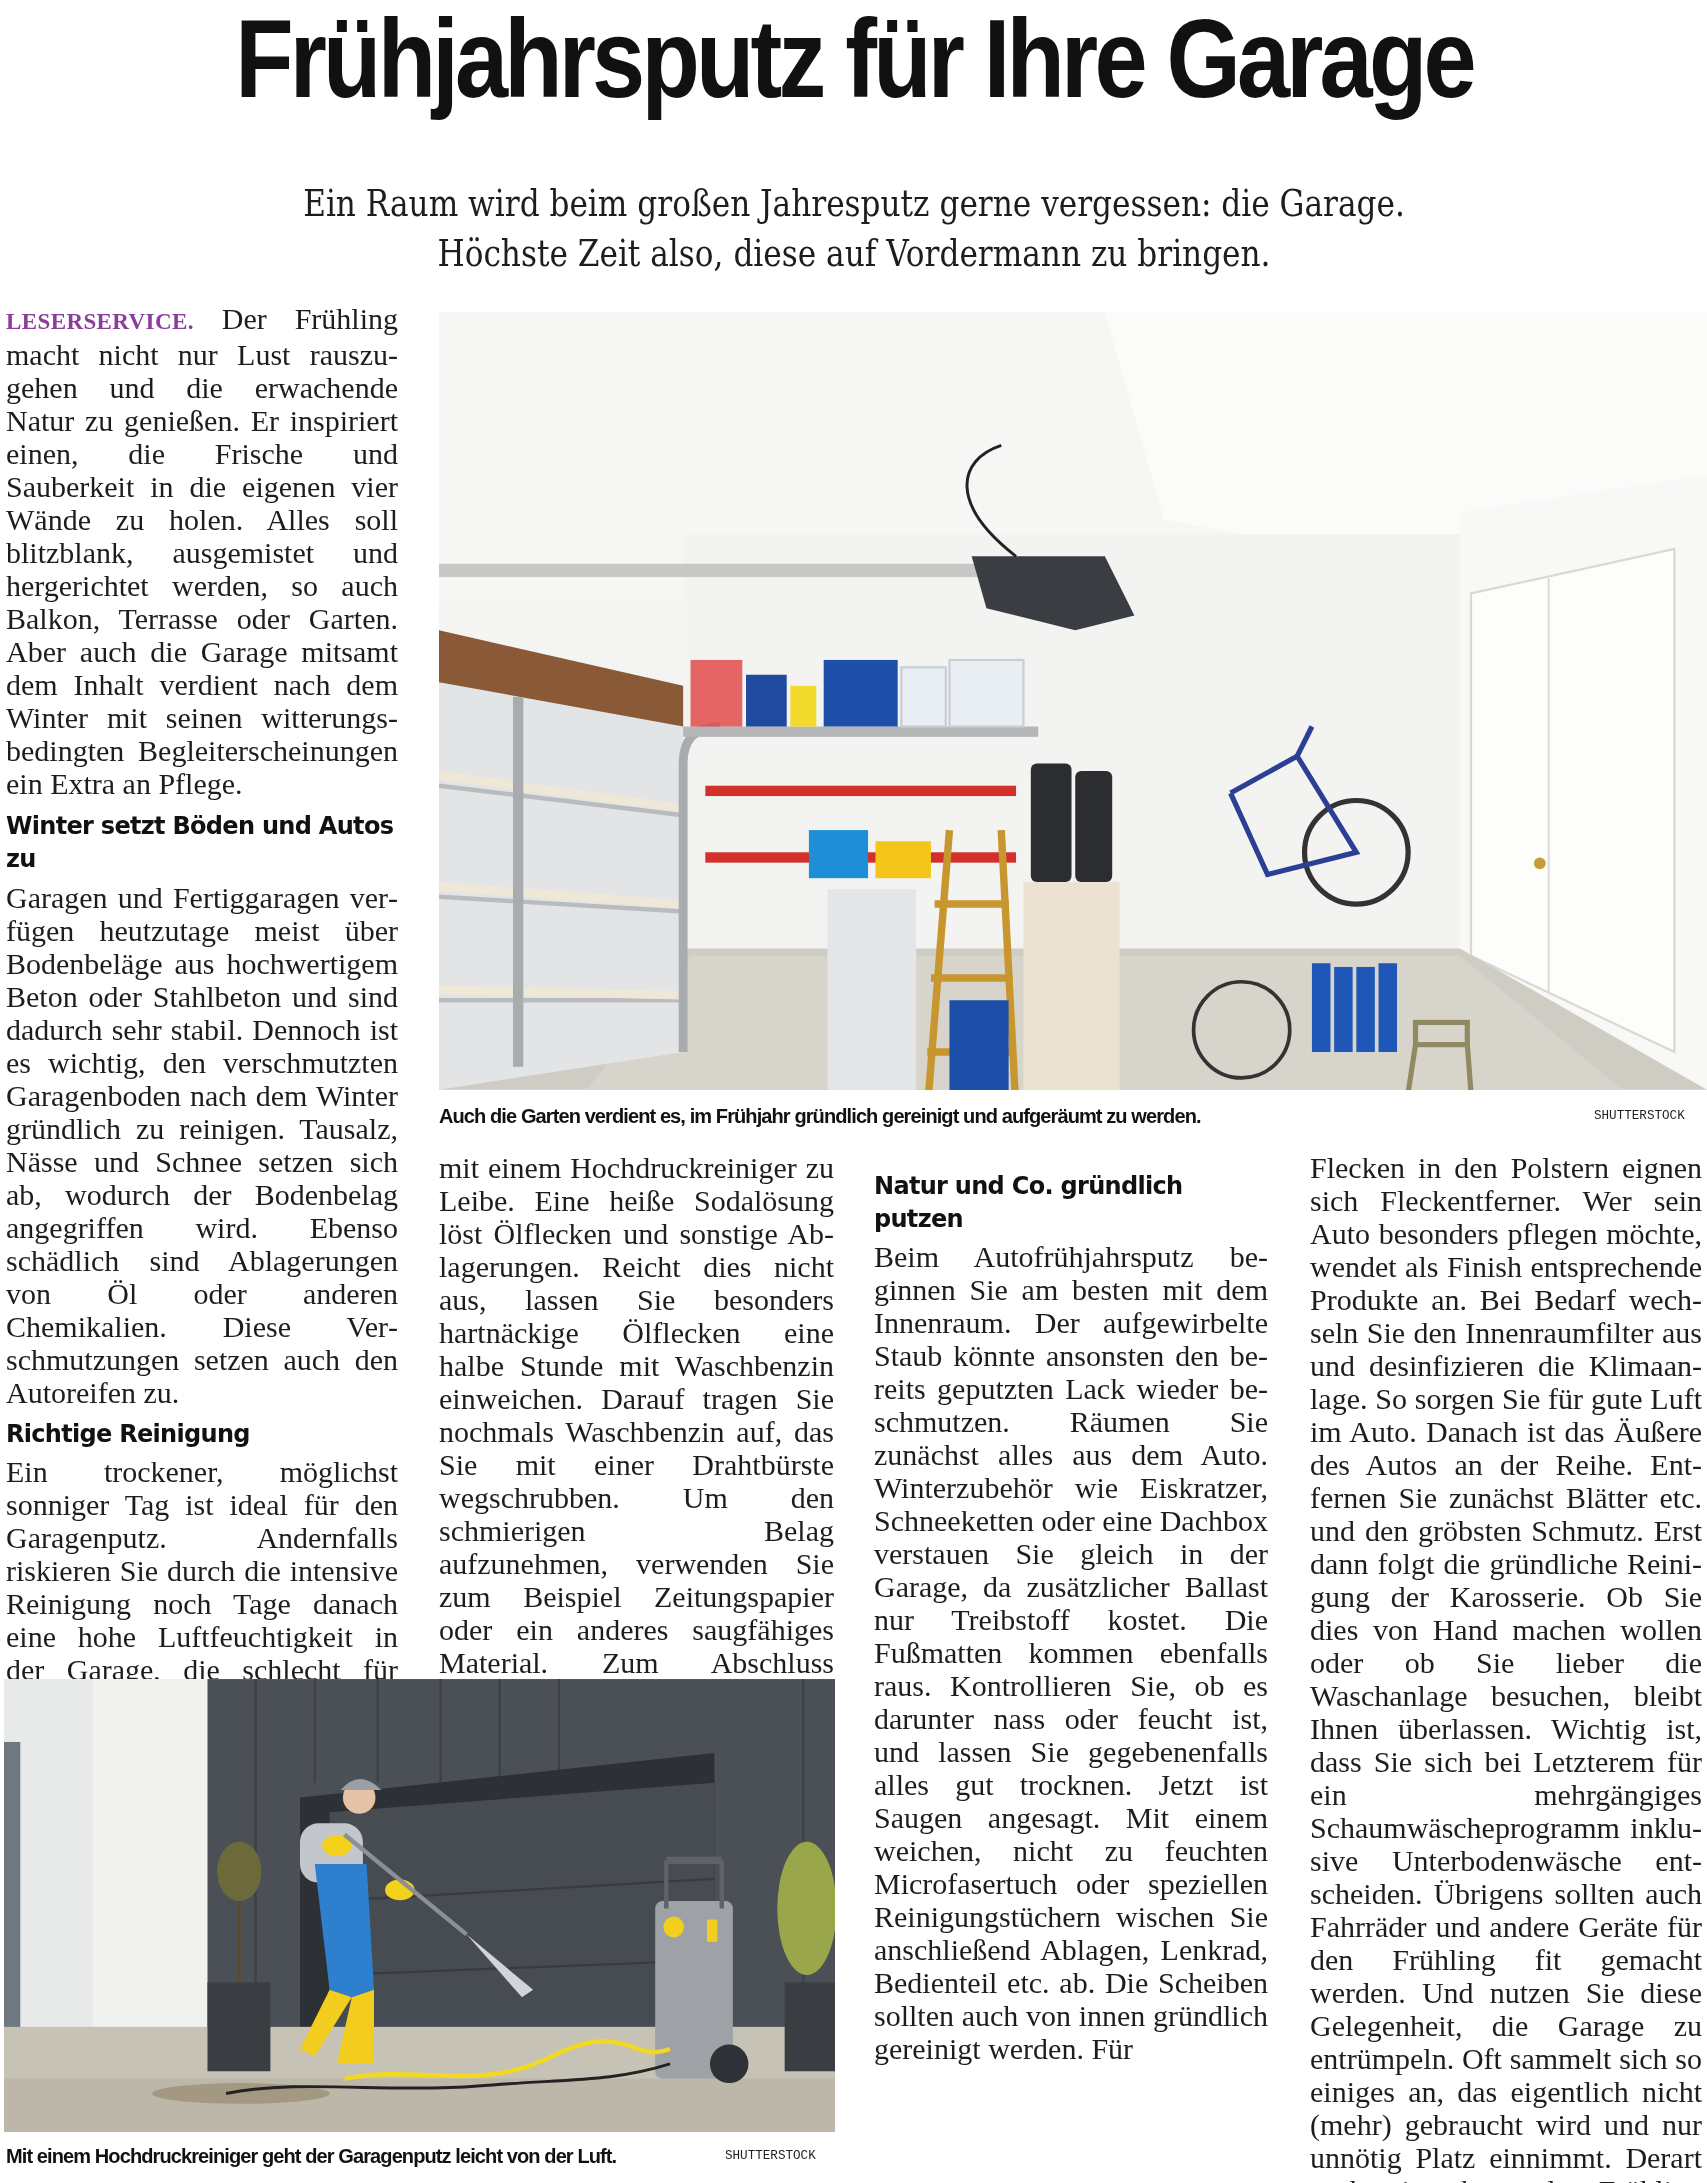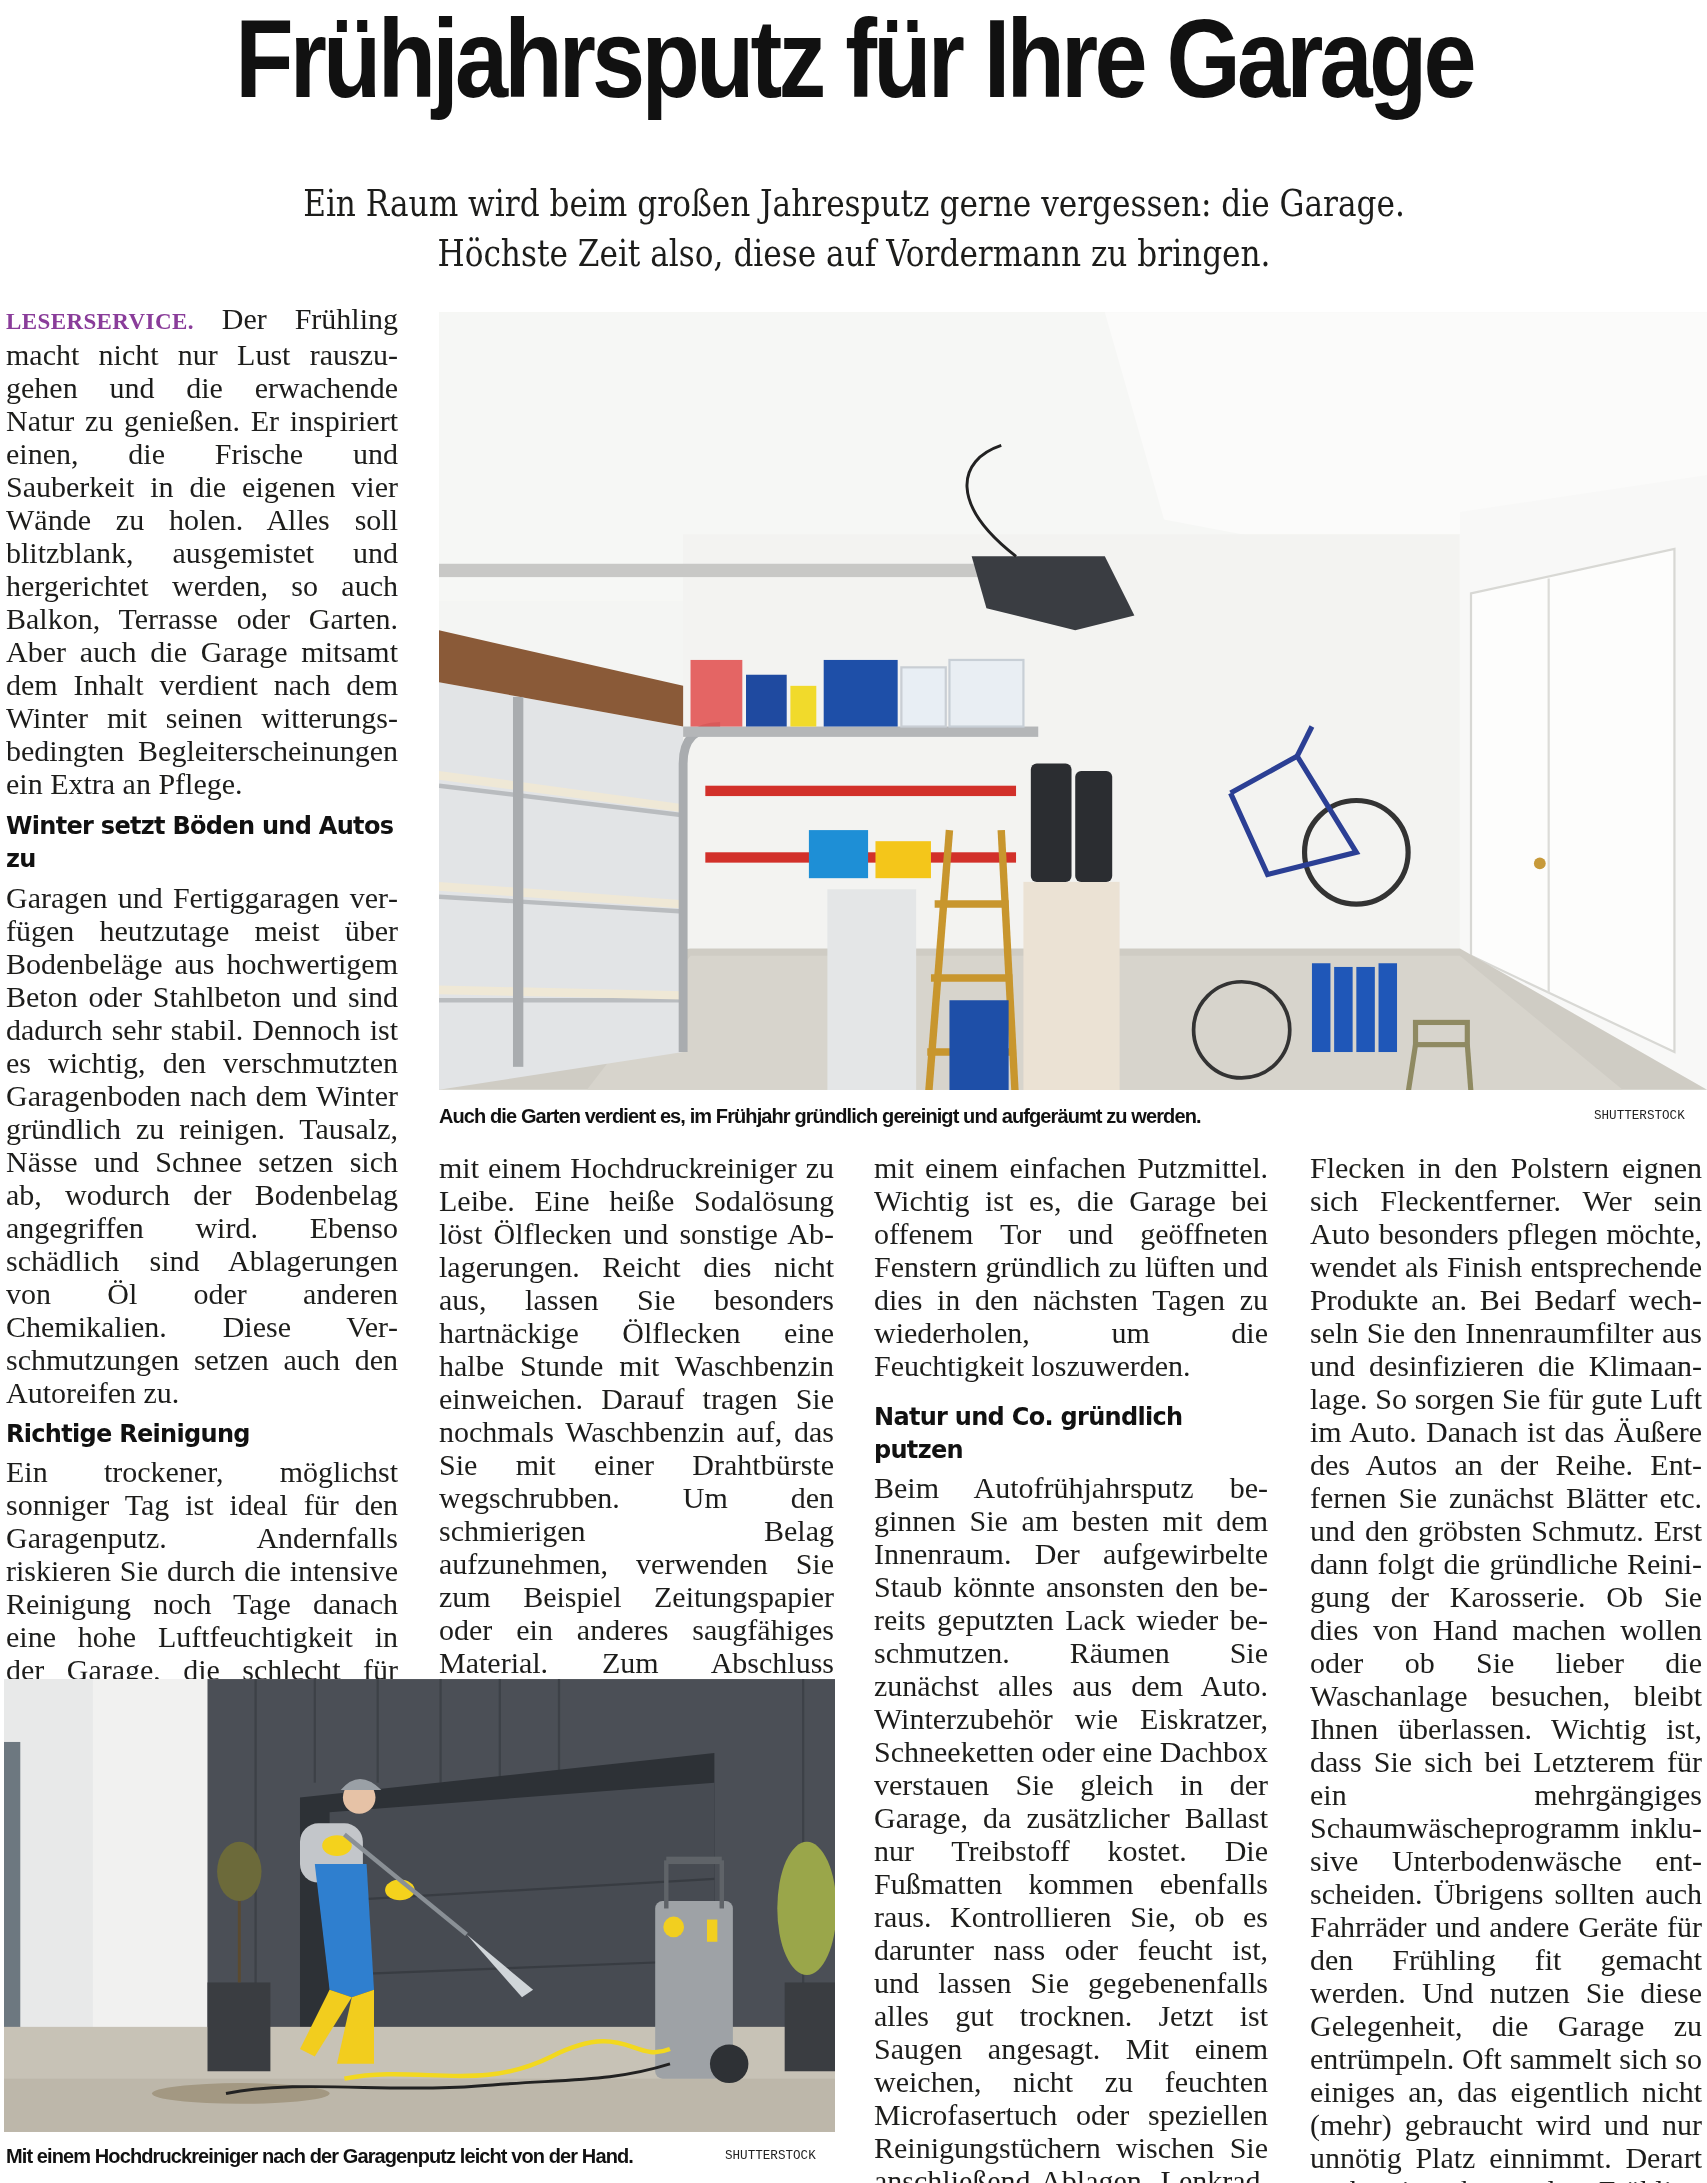--- a/index.html
+++ b/index.html
@@ -157,21 +157,20 @@
   </svg>
 </div>
 <div class="caption" style="left:439px; top:1104px; width:1036px;">Auch die Garten verdient es, im Frühjahr gründlich gereinigt und aufgeräumt zu werden.</div>
 <div class="credit" style="left:1594px; top:1109px;">SHUTTERSTOCK</div>
 
 <div class="col" style="left:439px; top:1151px; width:395px;">
   <p>mit einem Hochdruckreiniger zu Leibe. Eine heiße Sodalösung löst Ölflecken und sonstige Ab­lagerungen. Reicht dies nicht aus, lassen Sie besonders hartnäckige Ölflecken eine halbe Stunde mit Waschbenzin einweichen. Darauf tragen Sie nochmals Waschbenzin auf, das Sie mit einer Drahtbürste wegschrubben. Um den schmieri­gen Belag aufzunehmen, verwen­den Sie zum Beispiel Zeitungspa­pier oder ein anderes saugfähiges Material. Zum Abschluss reinigen Sie den Boden ein weiteres Mal</p>
 </div>
 
 <div class="col" style="left:874px; top:1151px; width:394px;">
-  <p>mit einem einfachen Putzmittel. Wichtig ist es, die Garage bei offe­nem Tor und geöffneten Fenstern gründlich zu lüften und dies in den nächsten Tagen zu wiederholen, um die Feuchtigkeit loszuwerden.</p>
   <div class="subhead" style="margin-top:19px">Natur und Co. gründlich putzen</div>
   <p>Beim Autofrühjahrsputz be­ginnen Sie am besten mit dem Innenraum. Der aufgewirbelte Staub könnte ansonsten den be­reits geputzten Lack wieder be­schmutzen. Räumen Sie zunächst alles aus dem Auto. Winterzube­hör wie Eiskratzer, Schneeketten oder eine Dachbox verstauen Sie gleich in der Garage, da zusätzli­cher Ballast nur Treibstoff kostet. Die Fußmatten kommen eben­falls raus. Kontrollieren Sie, ob es darunter nass oder feucht ist, und lassen Sie gegebenenfalls alles gut trocknen. Jetzt ist Saugen an­gesagt. Mit einem weichen, nicht zu feuchten Microfasertuch oder speziellen Reinigungstüchern wi­schen Sie anschließend Ablagen, Lenkrad, Bedienteil etc. ab. Die Scheiben sollten auch von innen gründlich gereinigt werden. Für</p>
 </div>
 
 <div class="col" style="left:1310px; top:1151px; width:392px;">
   <p>Flecken in den Polstern eignen sich Fleckentferner. Wer sein Auto besonders pflegen möchte, wendet als Finish entsprechende Produkte an. Bei Bedarf wech­seln Sie den Innenraumfilter aus und desinfizieren die Klimaan­lage. So sorgen Sie für gute Luft im Auto. Danach ist das Äußere des Autos an der Reihe. Ent­fernen Sie zunächst Blätter etc. und den gröbsten Schmutz. Erst dann folgt die gründliche Reini­gung der Karosserie. Ob Sie dies von Hand machen wollen oder ob Sie lieber die Waschanlage besuchen, bleibt Ihnen überlas­sen. Wichtig ist, dass Sie sich bei Letzterem für ein mehrgängiges Schaumwäscheprogramm inklu­sive Unterbodenwäsche ent­scheiden. Übrigens sollten auch Fahrräder und andere Geräte für den Frühling fit gemacht werden. Und nutzen Sie diese Gelegen­heit, die Garage zu entrümpeln. Oft sammelt sich so einiges an, das eigentlich nicht (mehr) ge­braucht wird und nur unnötig Platz einnimmt. Derart vorberei­tet kann der Frühling kommen.</p>
 </div>
 
 <div class="photo-wash">
   <svg width="831" height="453" viewBox="0 0 1123 612">
@@ -225,15 +224,15 @@
     <line x1="895" y1="245" x2="895" y2="310" stroke="#5f6368" stroke-width="6"></line>
     <line x1="970" y1="245" x2="970" y2="310" stroke="#5f6368" stroke-width="6"></line>
     <circle cx="905" cy="335" r="14" fill="#f2cf1f"></circle>
     <rect x="950" y="325" width="14" height="30" fill="#f2cf1f"></rect>
     <circle cx="980" cy="520" r="26" fill="#2e3135"></circle>
 
     <path d="M460 540 C 560 520, 640 560, 740 510 S 850 520, 900 500" stroke="#f2d81f" stroke-width="6" fill="none"></path>
     <path d="M300 560 C 400 540, 520 560, 640 550 S 820 545, 900 520" stroke="#222" stroke-width="4" fill="none"></path>
   </svg>
 </div>
-<div class="caption" style="left:6px; top:2144px; width:695px;">Mit einem Hochdruckreiniger nach der Garagenputz leicht von der Hand.</div>
+<div class="caption" style="left:6px; top:2144px; width:695px;">Mit einem Hochdruckreiniger geht der Garagenputz leicht von der Luft.</div>
 <div class="credit" style="left:725px; top:2149px;">SHUTTERSTOCK</div>
 
 
 </body></html>

